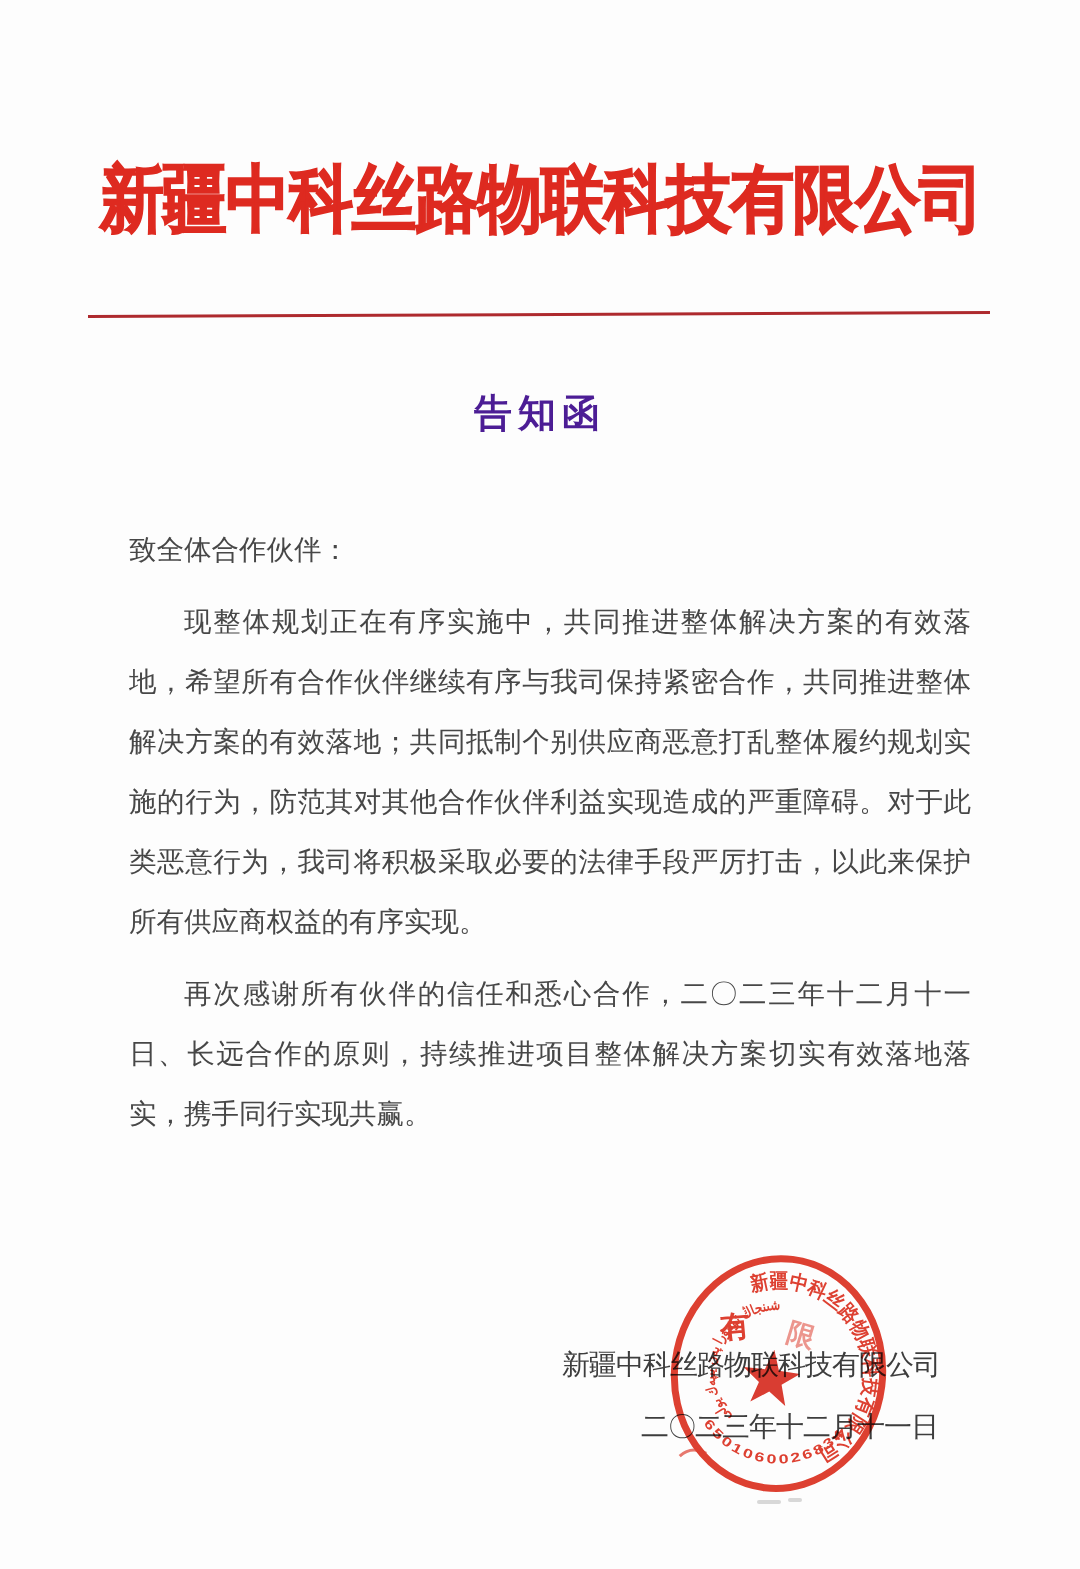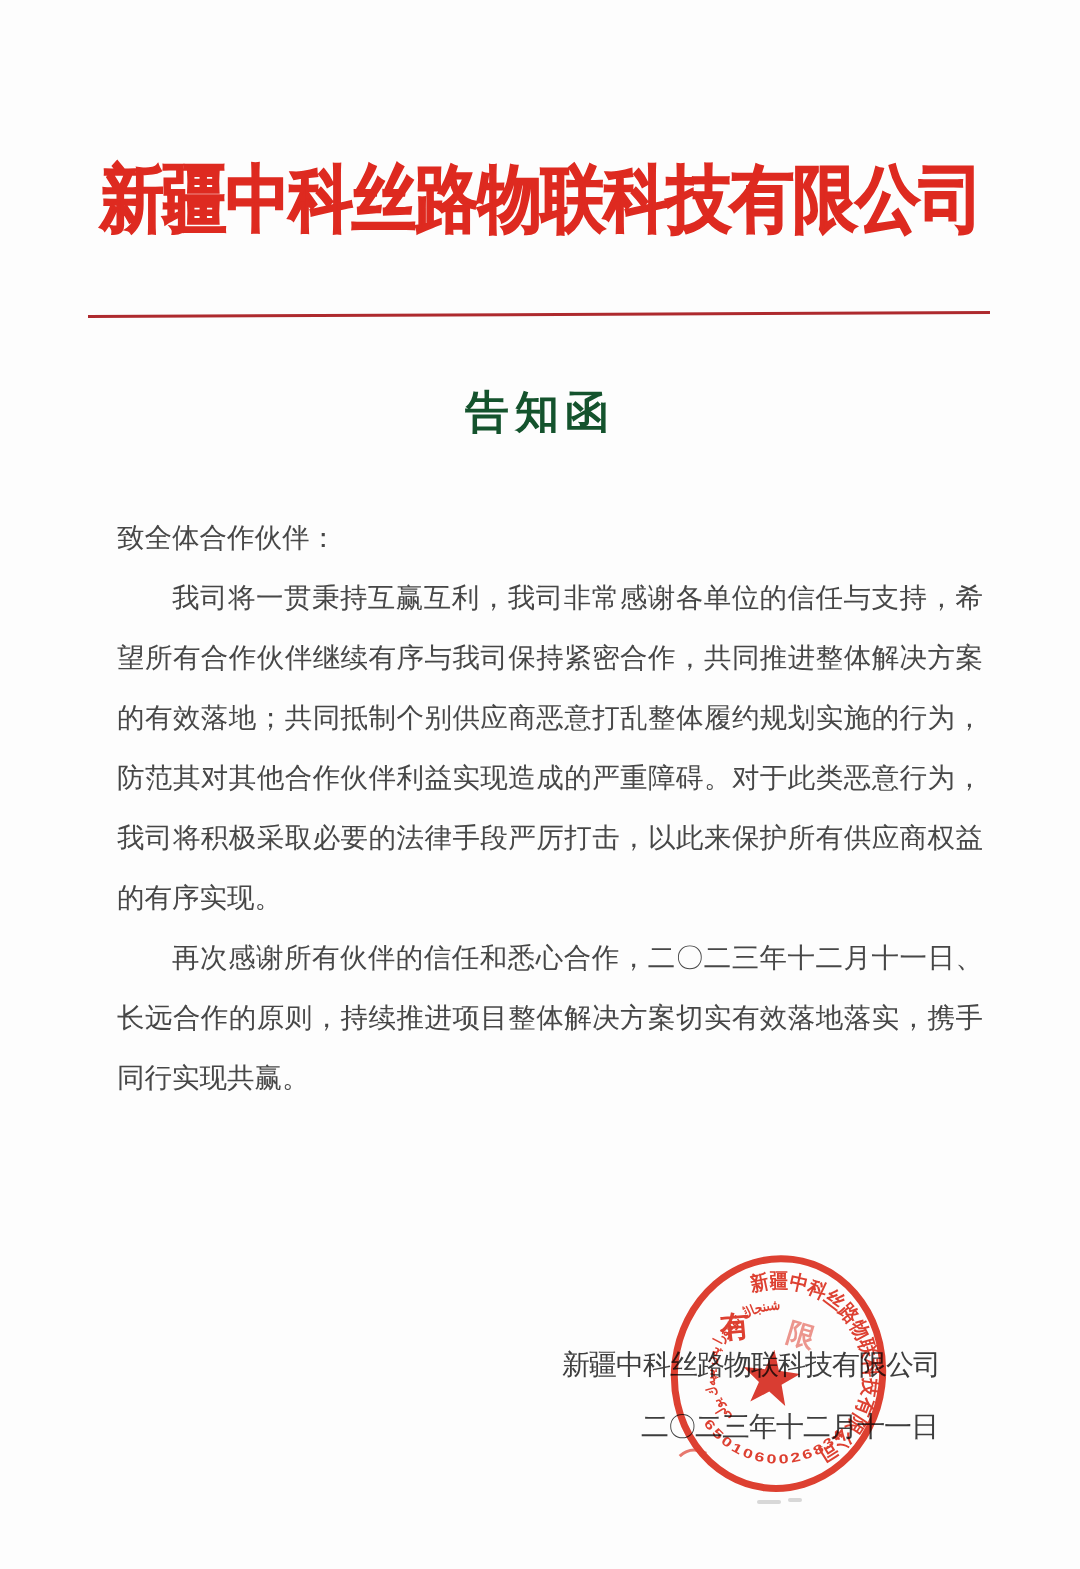--- a/index.html
+++ b/index.html
@@ -24,33 +24,33 @@
     transform-origin:top left;
   }
   .rule{
     position:absolute;left:88px;top:313px;width:902px;height:3px;
     background:#ae2a2e;
     transform:rotate(-0.25deg);
   }
   .doc-title{
     position:absolute;left:0;top:390px;width:100%;
     text-align:center;
-    font-size:44px;line-height:46px;
+    font-size:38px;line-height:46px;
     letter-spacing:6px;
     font-weight:600;
-    color:#14532d;
+    color:#4c1d95;
   }
   .content{
     position:absolute;left:117px;top:508px;width:866px;
     font-size:27.5px;line-height:60px;
     color:#474747;
     text-align:justify;
     text-justify:inter-character;
   }
-  .content p{margin:0;text-indent:2em;}
+  .content p{margin:12px;text-indent:2em;}
   .content .salutation{text-indent:0;}
   .signoff-company{
     position:absolute;top:1346px;right:140px;
     font-size:28px;letter-spacing:-1px;
     color:#3d3d3d;white-space:nowrap;
   }
   .signoff-date{
     position:absolute;top:1408px;right:142px;
     font-size:28px;letter-spacing:-1px;
     color:#3d3d3d;white-space:nowrap;
@@ -71,21 +71,21 @@
 <div class="page">
 
   <div class="letterhead">新疆中科丝路物联科技有限公司</div>
 
   <div class="rule"></div>
 
   <div class="doc-title">告知函</div>
 
   <div class="content">
     <p class="salutation">致全体合作伙伴：</p>
-    <p>我司将一贯秉持互赢互利，我司非常感谢各单位的信任与支持，希望所有合作伙伴继续有序与我司保持紧密合作，共同推进整体解决方案的有效落地；共同抵制个别供应商恶意打乱整体履约规划实施的行为，防范其对其他合作伙伴利益实现造成的严重障碍。对于此类恶意行为，我司将积极采取必要的法律手段严厉打击，以此来保护所有供应商权益的有序实现。</p>
+    <p>现整体规划正在有序实施中，共同推进整体解决方案的有效落地，希望所有合作伙伴继续有序与我司保持紧密合作，共同推进整体解决方案的有效落地；共同抵制个别供应商恶意打乱整体履约规划实施的行为，防范其对其他合作伙伴利益实现造成的严重障碍。对于此类恶意行为，我司将积极采取必要的法律手段严厉打击，以此来保护所有供应商权益的有序实现。</p>
     <p>再次感谢所有伙伴的信任和悉心合作，二〇二三年十二月十一日、长远合作的原则，持续推进项目整体解决方案切实有效落地落实，携手同行实现共赢。</p>
   </div>
 
   <div class="signoff-company">新疆中科丝路物联科技有限公司</div>
 
   <div class="signoff-date">二〇二三年十二月十一日</div>
 
   <svg class="seal" viewBox="0 0 236 252" xmlns="http://www.w3.org/2000/svg">
     <defs>
       <path id="arc-cn" d="M77.6,44.1 A86,86 0 0 1 157,196.5" fill="none"></path>

